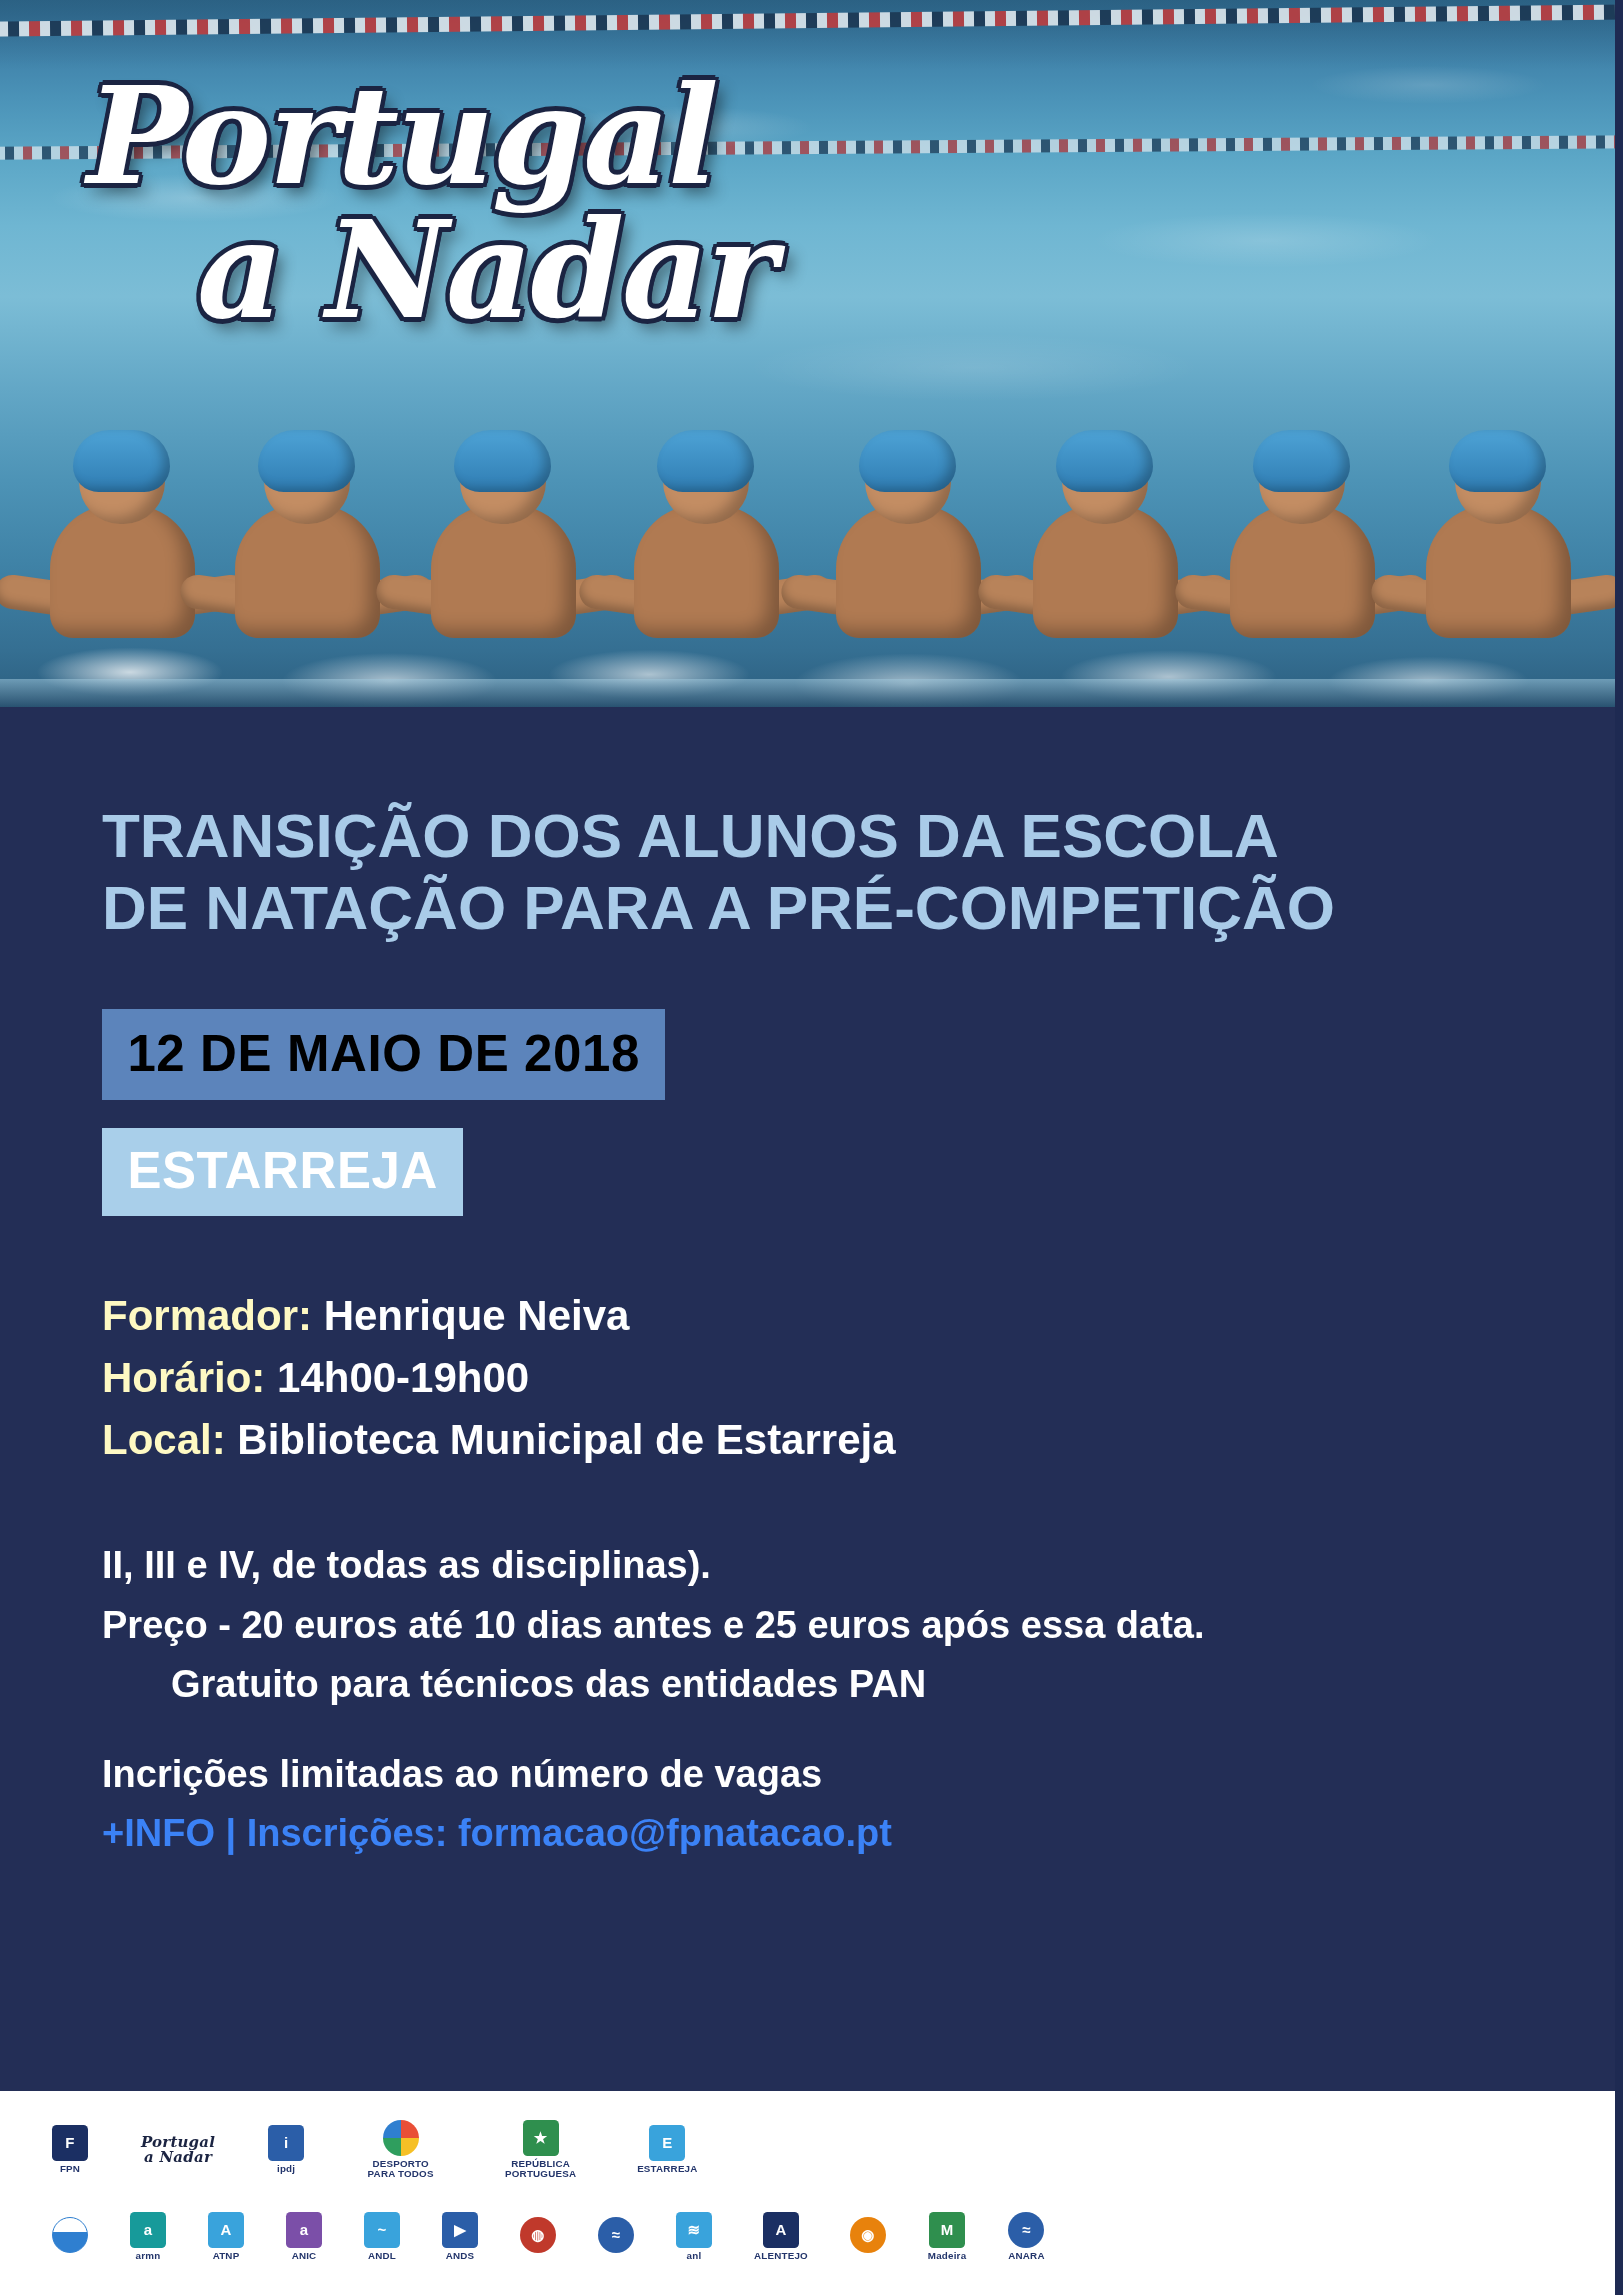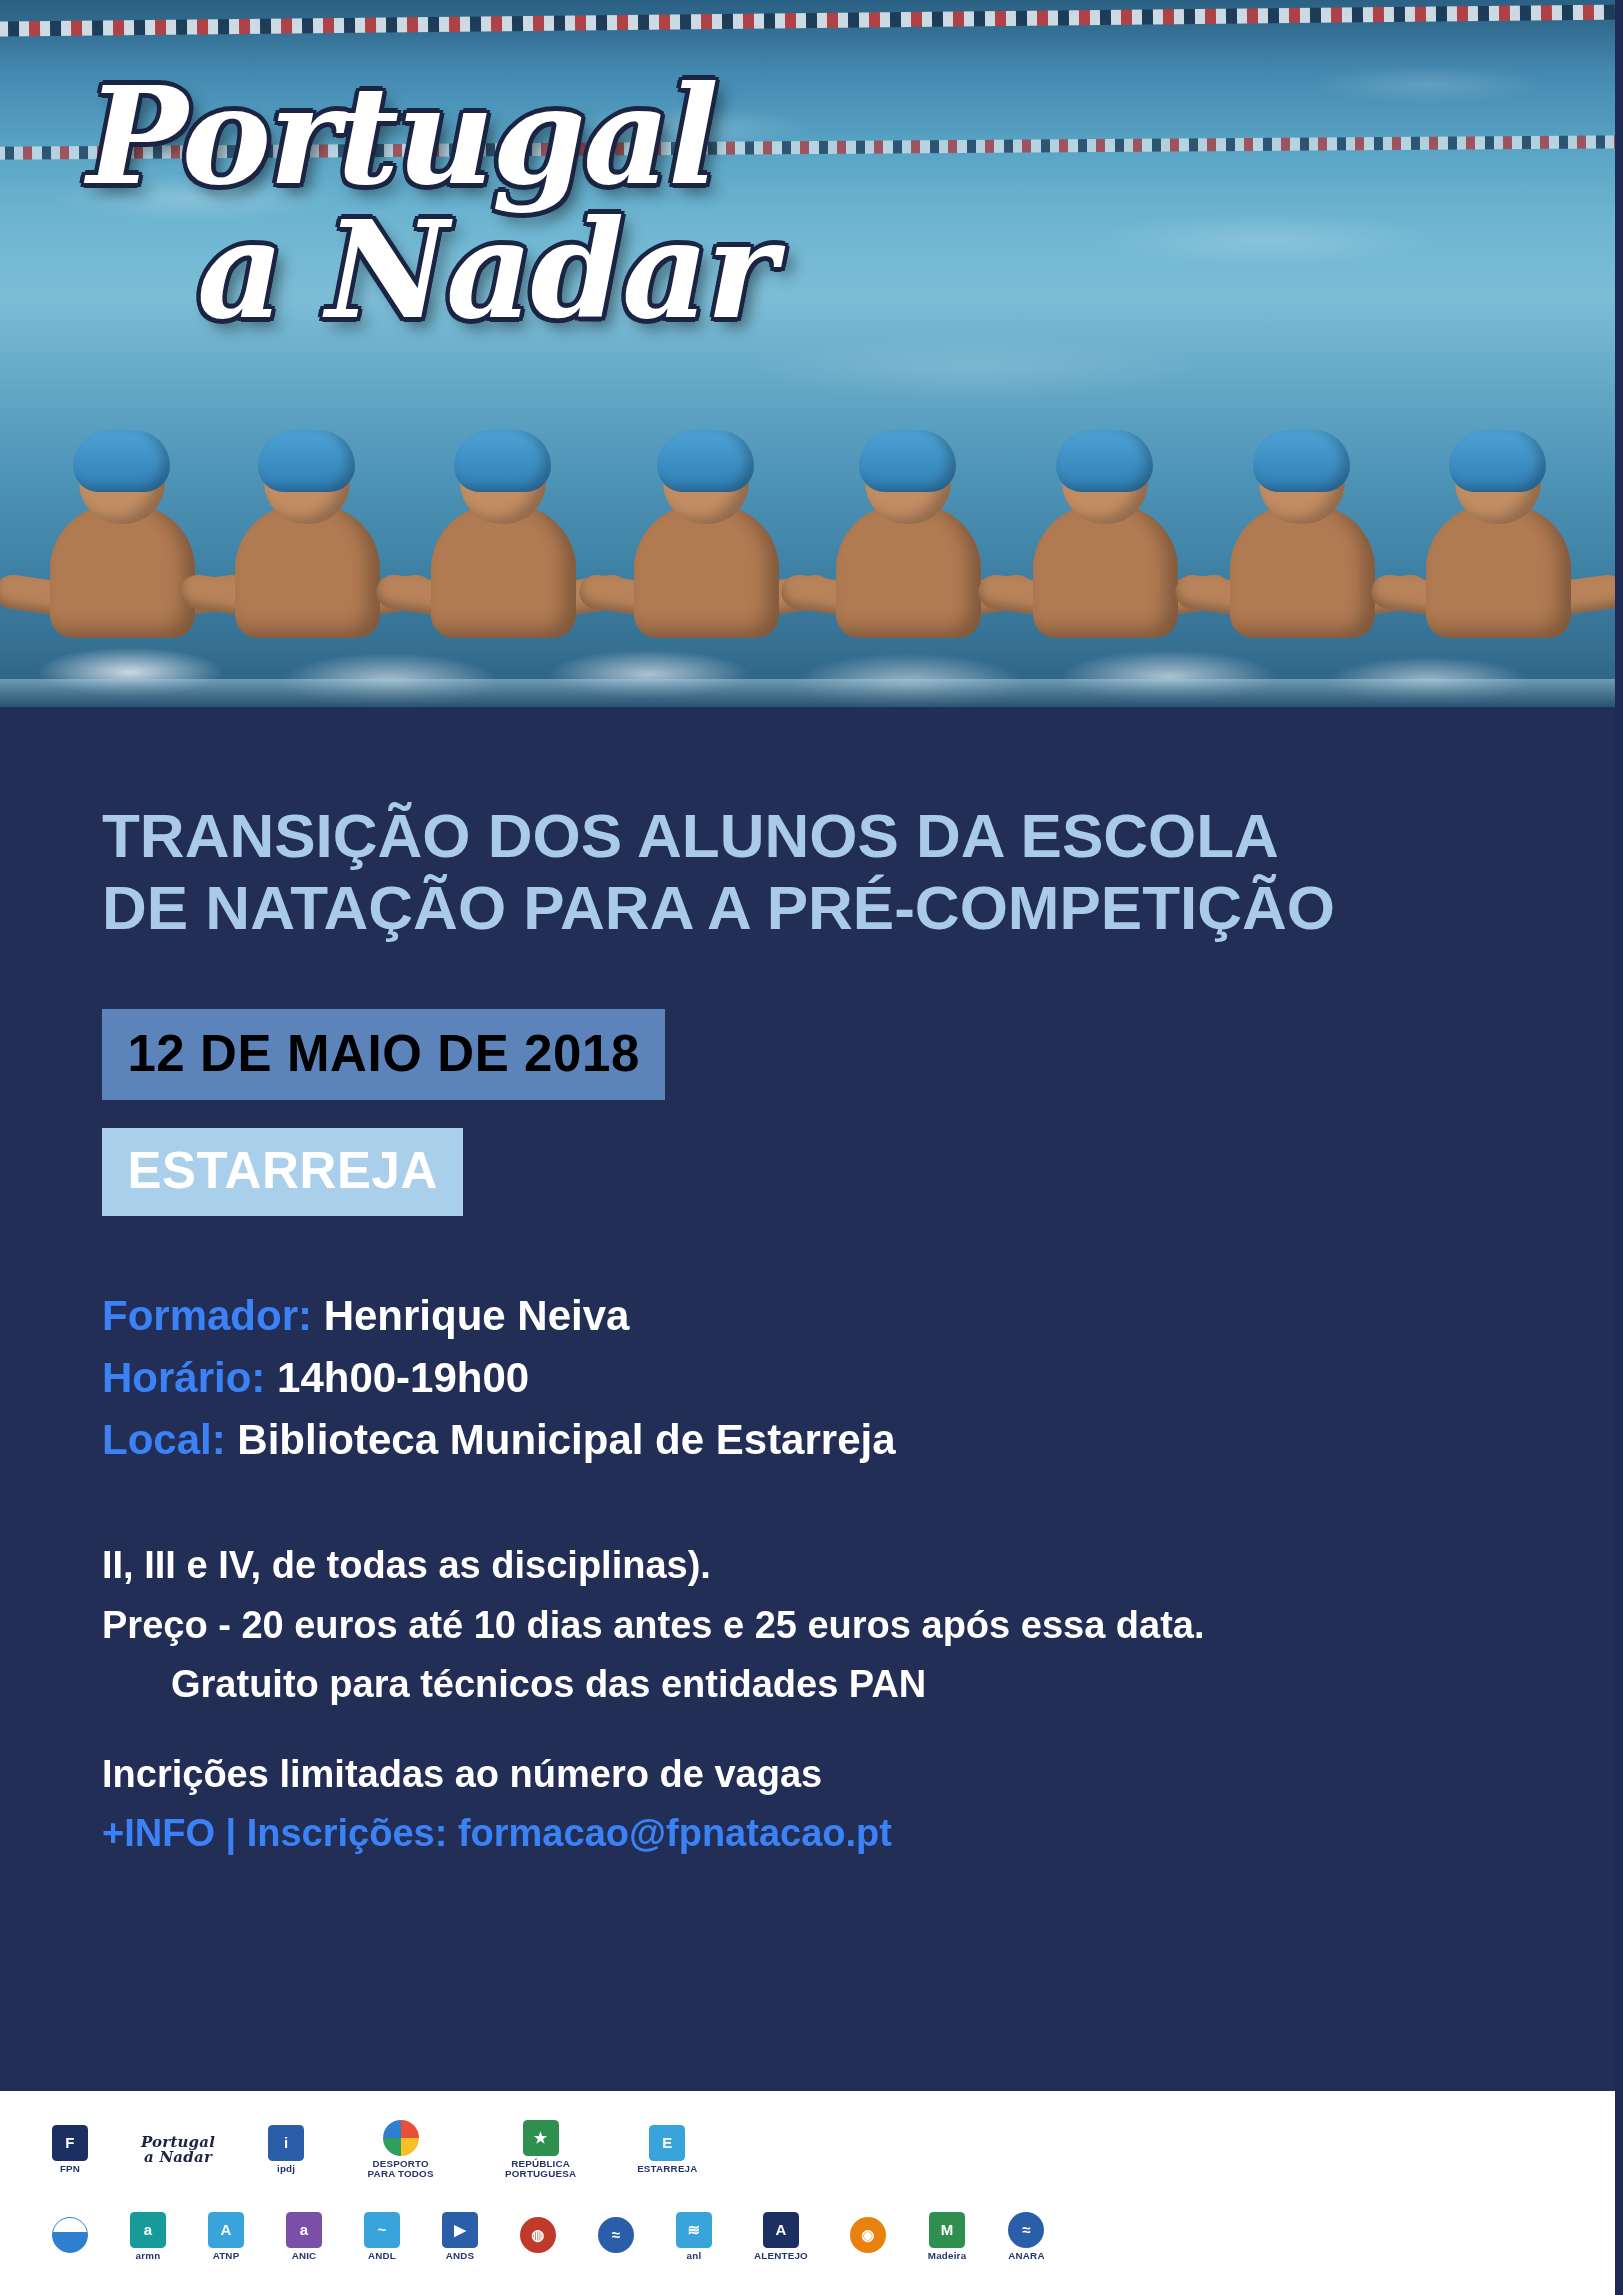--- a/index.html
+++ b/index.html
@@ -203,21 +203,21 @@
     letter-spacing: 0.6px;
   }
   .fields { margin-top: 69px; }
   .field {
     font-size: 42px;
     font-weight: bold;
     color: #ffffff;
     line-height: 1.48;
     white-space: nowrap;
   }
-  .field .lab { color: #3b82f6; text-align: center; }
+  .field .lab { color: #fef9c3; text-align: center; }
   .para {
     margin-top: 65px;
     color: #ffffff;
     font-size: 38px;
     font-weight: bold;
     line-height: 1.56;
   }
   .para .indent { display: inline-block; margin-left: 69px; }
   .contact {
     margin-top: 31px;

